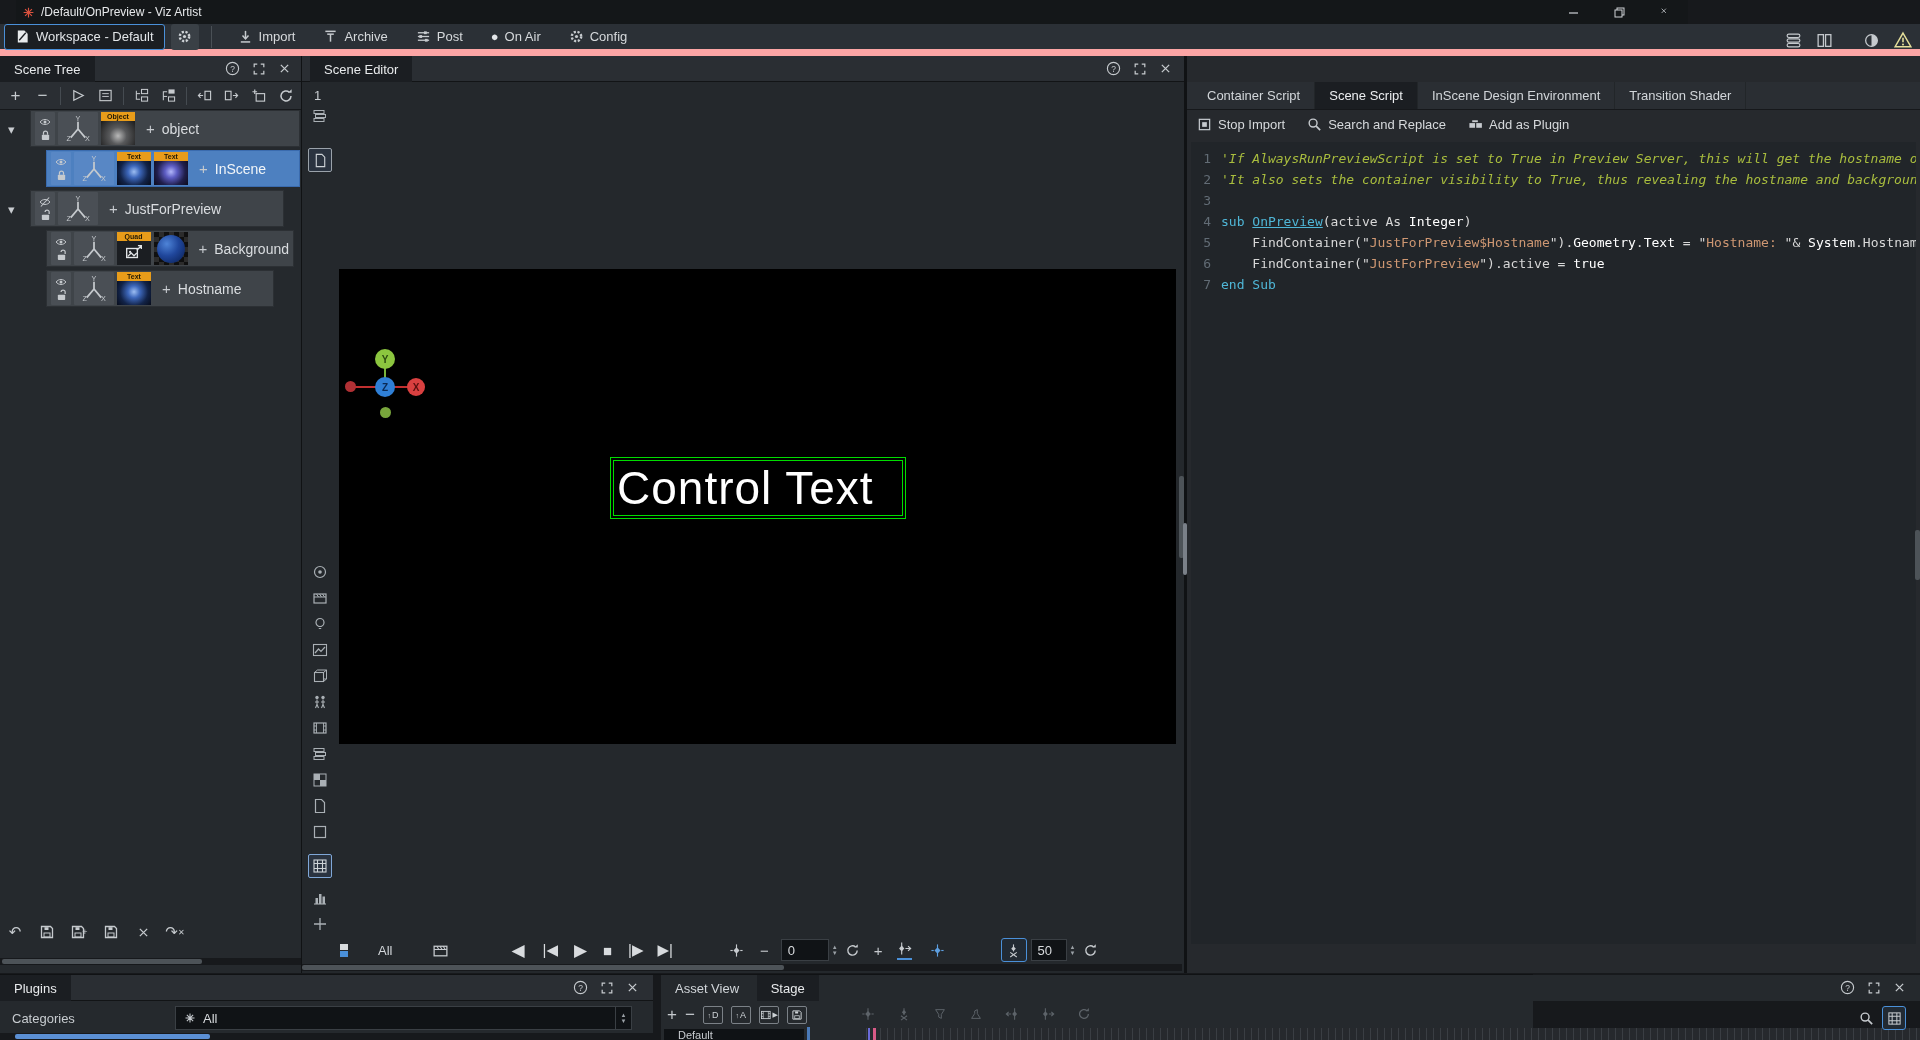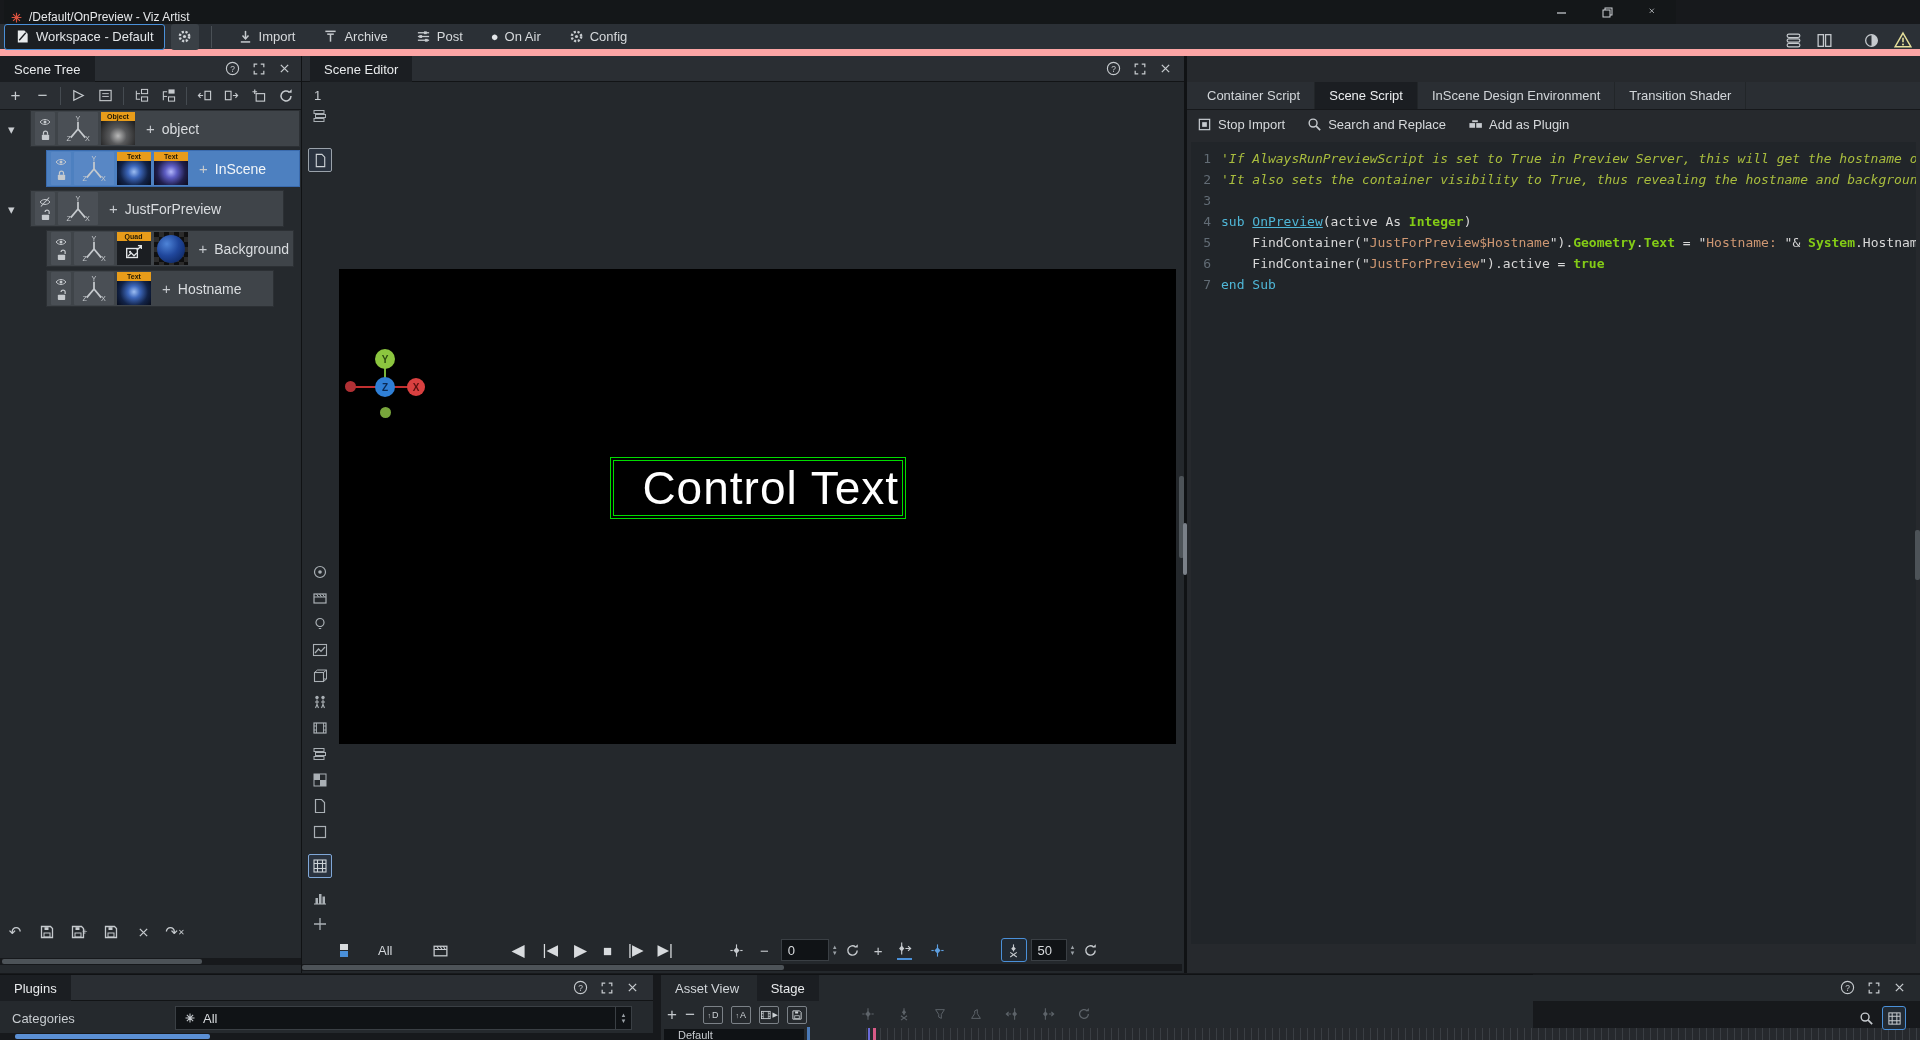--- a/index.html
+++ b/index.html
@@ -2,21 +2,21 @@
 <html><head>
 <meta charset="utf-8">
 <style>
   html,body{margin:0;padding:0;background:#17191c;width:1920px;height:1040px;overflow:hidden;
     font-family:"Liberation Sans",sans-serif;color:#d6d9dc;font-size:13px;-webkit-font-smoothing:antialiased;}
   *{box-sizing:border-box;user-select:none}
   .abs{position:absolute}
   svg.i{display:block}
   .ic{color:#c6cace;display:flex;align-items:center;justify-content:center}
   
-  #titlebar{position:absolute;left:4px;top:0;width:1672px;height:24px;background:#141719;display:flex;align-items:flex-end}
+  #titlebar{position:absolute;left:16px;top:0;width:1672px;height:24px;background:#141719;display:flex;align-items:center}
   #titlebar .title{font-size:12px;color:#e6e8ea;margin-left:6px}
   .winbtns{position:absolute;right:0;top:0;height:24px;display:flex}
   .winbtn{width:46px;height:24px;display:flex;align-items:center;justify-content:center;color:#cfd3d7}
   
   #maintoolbar{position:absolute;left:0;top:24px;width:1920px;height:32px;background:#2b3036;border-bottom:7px solid #fca5a5;display:flex;align-items:center}
   .wsbtn{display:flex;align-items:center;gap:6px;height:26px;margin-left:4px;padding:0 10px;background:#1b1e22;border:1px solid #4a90d9;border-radius:3px;color:#e2e5e8}
   .sqbtn{width:28px;height:26px;margin-left:6px;background:#3a4046;border-radius:3px;display:flex;align-items:center;justify-content:center;color:#cfd3d7}
   .tsep{width:1px;height:22px;background:#4a5056;margin:0 12px}
   .menuitem{display:flex;align-items:center;gap:6px;padding:0 14px;height:32px;color:#d6d9dc}
   #tb-right{position:absolute;right:8px;top:24px;height:32px;display:flex;align-items:center;gap:14px}
@@ -47,21 +47,21 @@
      background:radial-gradient(circle at 35% 32%,#4e84d8 0%,#20479c 45%,#081c4e 100%)}
   .plus{color:#c6cace;font-size:15px;margin:0 4px 0 8px}
   .tlabel{font-size:14px;color:#dadde0}
   #left-bottools{position:absolute;left:4px;bottom:30px;display:flex;gap:10px;align-items:center}
   .lbi{width:22px;height:22px;display:flex;align-items:center;justify-content:center;color:#c6cace;font-size:15px}
   .hscroll{position:absolute;height:7px;background:#17191c}
   .hscroll .handle{position:absolute;top:1px;height:5px;background:#4d5358;border-radius:2px}
   
   #center{position:absolute;left:302px;top:56px;width:882px;height:917px;background:#24282c}
   #viewport{position:absolute;left:37px;top:213px;width:837px;height:475px;background:#000}
-  #ctlbox{position:absolute;border:1px solid #00dc00;display:flex;align-items:center;justify-content:flex-end}
+  #ctlbox{position:absolute;border:1px solid #00dc00;display:flex;align-items:center;justify-content:flex-start}
   #ctlbox .inner{position:absolute;inset:2px;border:1px solid #00dc00}
   #ctltext{font-family:"Liberation Sans",sans-serif;font-size:46px;color:#fff;letter-spacing:1px;white-space:nowrap;padding:0 6px}
   .axcirc{position:absolute;border-radius:50%;display:flex;align-items:center;justify-content:center;font-size:10px;font-weight:bold}
   .vstrip-ic{position:absolute;left:6px;width:24px;height:24px;display:flex;align-items:center;justify-content:center;color:#aab0b5}
   .vstrip-ic.hl{border:1px solid #7fa7d8;background:#2a3340;border-radius:2px;color:#cdd2d6}
   .transport{position:absolute;display:flex;align-items:center;color:#d2d6da}
   .tr-tri{font-size:15px;color:#d8dbde}
   .valbox{height:22px;background:#101316;border:1px solid #3a3f44;display:flex;align-items:center;padding:0 6px;color:#d8dbde}
   .spin{width:12px;height:22px;display:flex;flex-direction:column;align-items:center;justify-content:center;color:#9aa0a6;font-size:6px;line-height:6px}
   
@@ -73,21 +73,21 @@
   .scrtool{display:flex;align-items:center;gap:6px}
   #codearea{position:absolute;left:4px;top:86px;right:4px;bottom:29px;background:#212529;overflow:hidden}
   .cl{display:flex;height:21px;line-height:21px;font-family:"DejaVu Sans Mono",monospace;font-size:13px}
   .ln{width:30px;text-align:right;padding-right:10px;color:#626c75;flex:none}
   .ct{white-space:pre;color:#d8d8d8}
   .t-c{color:#a9bd3e;font-style:italic}
   .t-k{color:#4fb6d6}
   .t-f{color:#4fb6d6;text-decoration:underline}
   .t-p{color:#d8d8d8}
   .t-s{color:#ce9772}
-  .t-y{color:#84cc16;font-weight:bold}
+  .t-y{color:#ffffff;font-weight:normal}
   #compilebar{position:absolute;left:2px;right:2px;bottom:3px;height:24px;background:#36a144;display:flex;align-items:center;padding-left:10px;color:#10301a;font-size:13px}
   
   #bottomrow{position:absolute;left:0;top:974px;width:1533px;height:66px;background:#25292d;border-top:1px solid #101214}
   #plugins{position:absolute;left:0;top:0;width:653px;height:66px}
   #stage{position:absolute;left:661px;top:0;width:1259px;height:66px}
   #bsep{position:absolute;left:653px;top:0;width:8px;height:66px;background:#17191c}
   .dropdown{position:absolute;height:24px;background:#101316;border:1px solid #3a3f44;display:flex;align-items:center;gap:7px;padding:0 8px;color:#d8dbde}
   .dropdown .spinbox{position:absolute;right:0;top:0;bottom:0;width:16px;border-left:1px solid #3a3f44;display:flex;flex-direction:column;align-items:center;justify-content:center;color:#9aa0a6;font-size:6px;line-height:6px}
   .stgbox{width:20px;height:18px;border:1px solid #7b8187;border-radius:2px;display:flex;align-items:center;justify-content:center;font-size:9px;color:#cdd2d6;gap:1px}
   .timeline{position:absolute;height:13px;background:#26292d;

